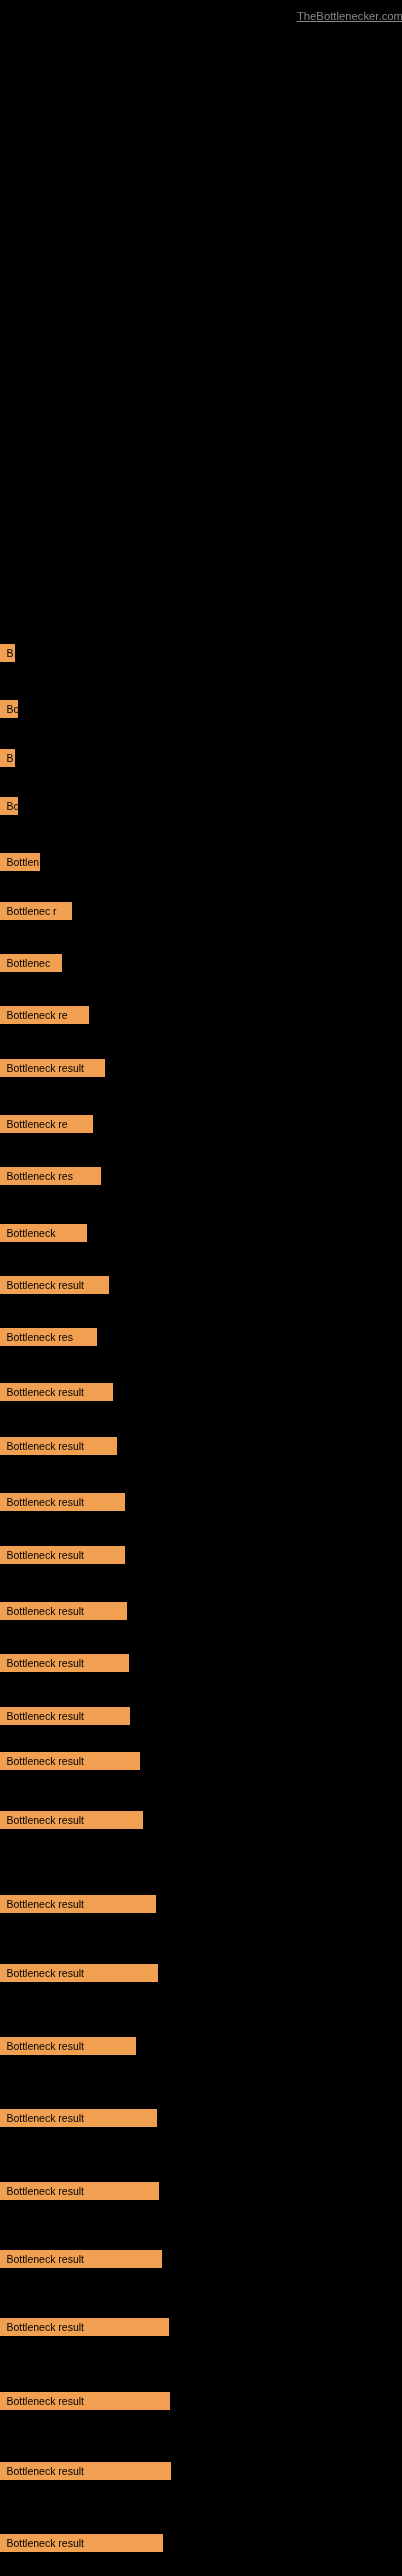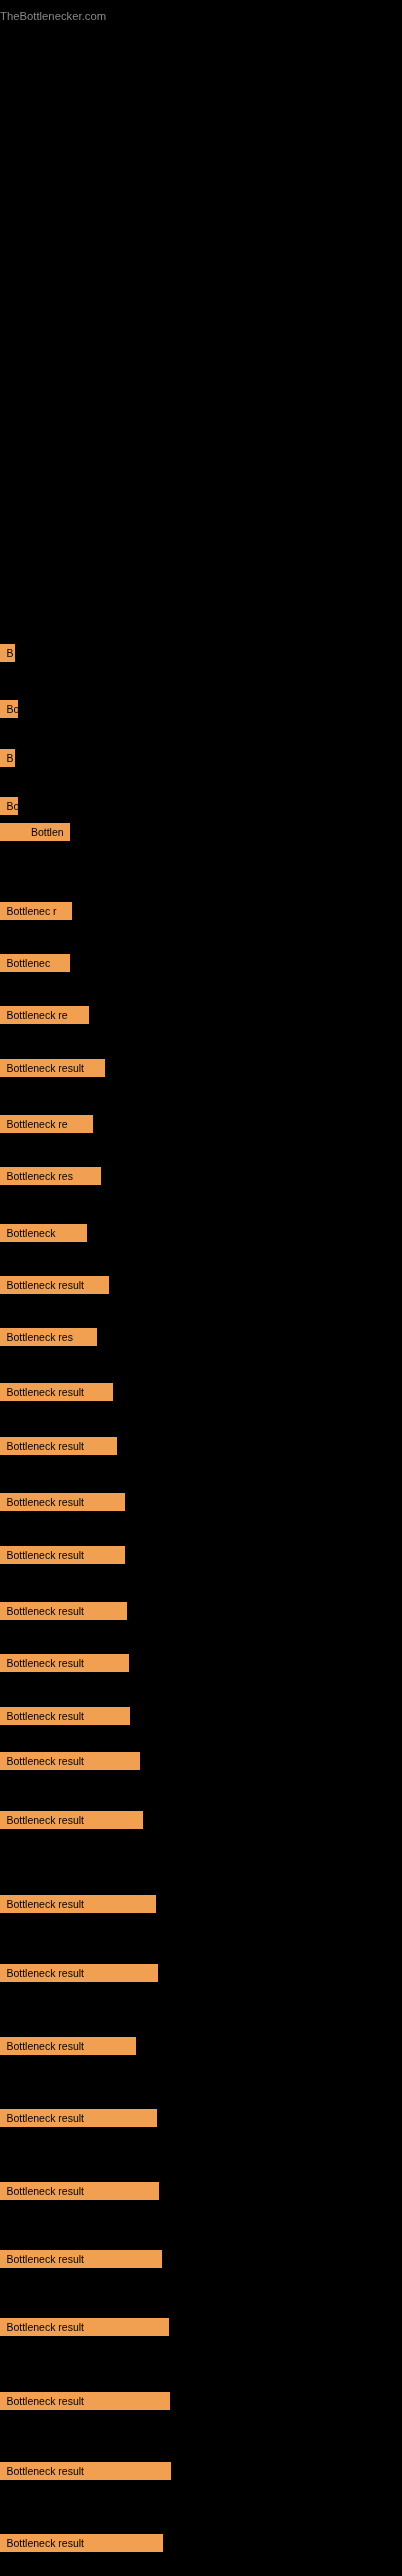--- a/index.html
+++ b/index.html
@@ -12,26 +12,27 @@
       background-color: #000000;
       width: 403px;
       min-height: 2576px;
       font-family: Arial, sans-serif;
       position: relative;
     }
 
     .site-title {
       color: #888888;
       font-size: 11.3px;
-      text-align: left;
+      text-align: right;
       padding: 6.4px 0;
       position: absolute;
       top: 4px;
       left: 0;
       right: 0;
+      text-decoration: underline;
     }
 
     .items-container {
       position: absolute;
       top: 0;
       left: 0;
       width: 100%;
     }
 
     .bottleneck-item {
@@ -49,23 +50,23 @@
 </head>
 <body>
 
 <div class="items-container">
 
   <div class="site-title">TheBottlenecker.com</div>
 <div class="bottleneck-item" style="top: 644px; width: 14.5px;">B</div>
     <div class="bottleneck-item" style="top: 700px; width: 17.7px;">Bo</div>
     <div class="bottleneck-item" style="top: 749px; width: 14.5px;">B</div>
     <div class="bottleneck-item" style="top: 797px; width: 17.7px;">Bo</div>
-    <div class="bottleneck-item" style="top: 823px; width: 70px; text-align: right;">Bottlen</div>
+    <div class="bottleneck-item" style="top: 853px; width: 40px; text-align: right;">Bottlen</div>
     <div class="bottleneck-item" style="top: 902px; width: 72px;">Bottlenec r</div>
-    <div class="bottleneck-item" style="top: 954px; width: 70px;">Bottlenec</div>
+    <div class="bottleneck-item" style="top: 954px; width: 62px;">Bottlenec</div>
     <div class="bottleneck-item" style="top: 1006px; width: 89px;">Bottleneck re</div>
     <div class="bottleneck-item" style="top: 1059px; width: 105px;">Bottleneck result</div>
     <div class="bottleneck-item" style="top: 1115px; width: 93px;">Bottleneck re</div>
     <div class="bottleneck-item" style="top: 1167px; width: 101px;">Bottleneck res</div>
     <div class="bottleneck-item" style="top: 1224px; width: 87px;">Bottleneck</div>
     <div class="bottleneck-item" style="top: 1276px; width: 109px;">Bottleneck result</div>
     <div class="bottleneck-item" style="top: 1328px; width: 97px;">Bottleneck res</div>
     <div class="bottleneck-item" style="top: 1383px; width: 113px;">Bottleneck result</div>
     <div class="bottleneck-item" style="top: 1437px; width: 117px;">Bottleneck result</div>
     <div class="bottleneck-item" style="top: 1493px; width: 125px;">Bottleneck result</div>

